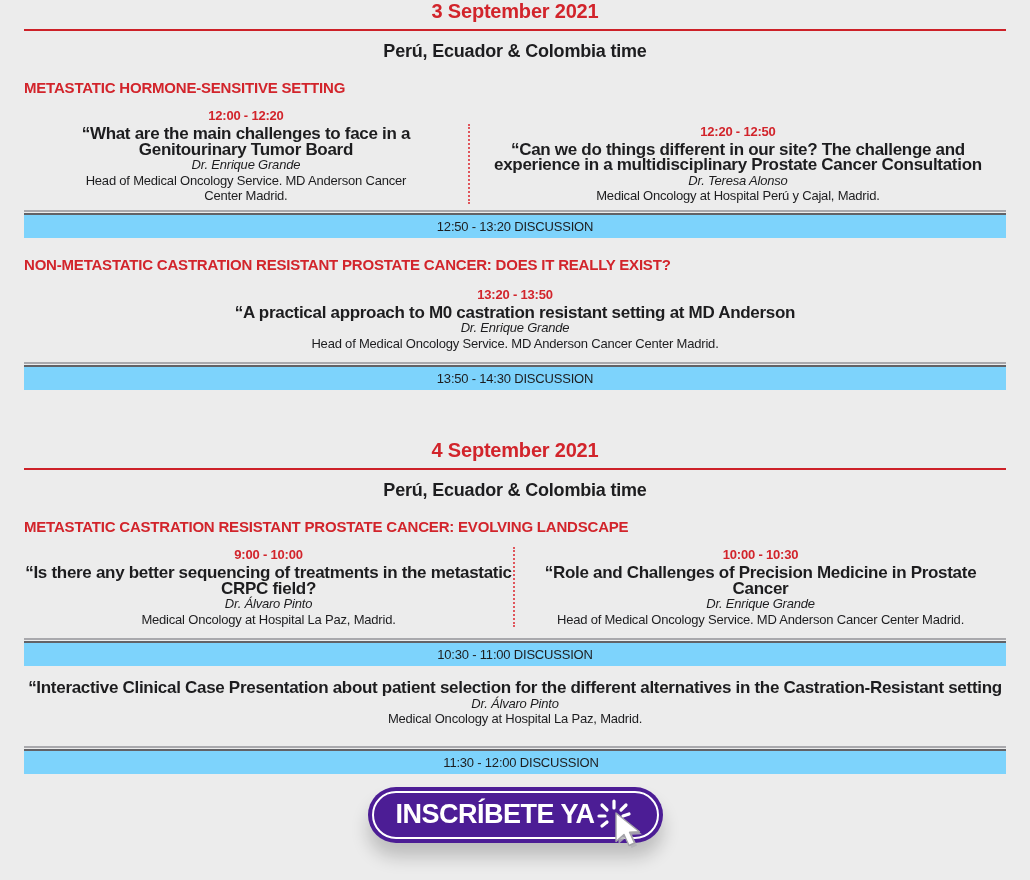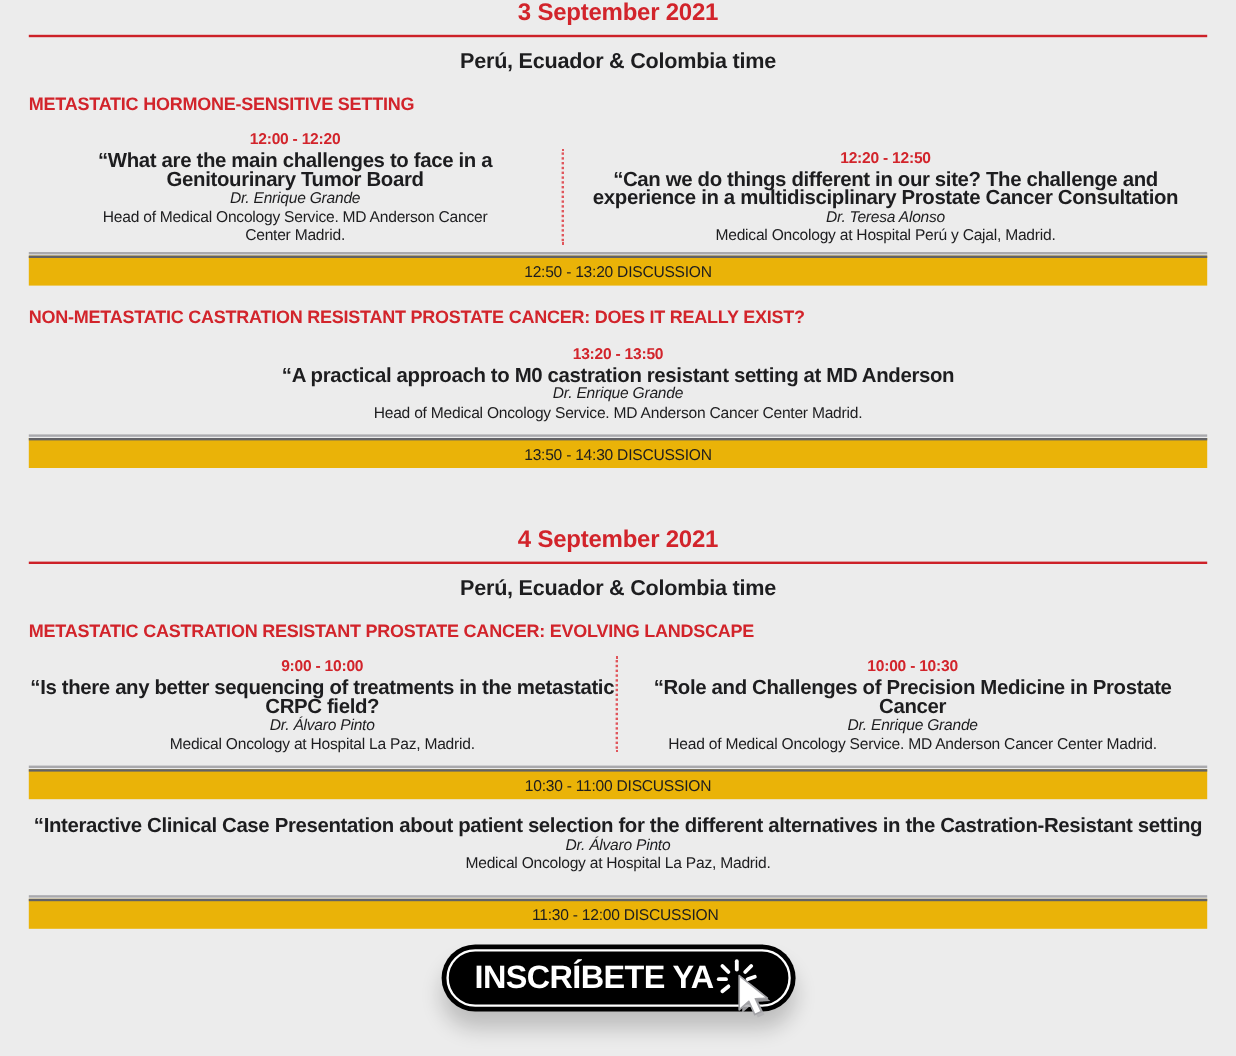--- a/index.html
+++ b/index.html
@@ -86,21 +86,21 @@
   }
   .talk-affil {
     font-size: 13px;
     line-height: 15.5px;
     letter-spacing: -0.2px;
   }
 
   .disc-bar {
     position: relative;
     margin-top: 12px;
-    background: #eab308;
+    background: #7dd3fc;
     height: 23px;
     border-top: 2px solid #626266;
     display: flex;
     align-items: center;
     justify-content: center;
   }
   .disc-bar::before {
     content: "";
     position: absolute;
     left: 0; right: 0;
@@ -121,21 +121,21 @@
 
   .cta-wrap {
     margin-top: 13px;
     display: flex;
     justify-content: center;
   }
   .cta {
     position: relative;
     width: 295px;
     height: 56px;
-    background: #000000;
+    background: #4c1d95;
     border: none;
     border-radius: 30px;
     box-shadow: 0 14px 18px rgba(0,0,0,0.20);
     display: flex;
     align-items: center;
     justify-content: center;
     gap: 6px;
     cursor: pointer;
     overflow: visible;
     font-family: "Liberation Sans", "DejaVu Sans", sans-serif;

